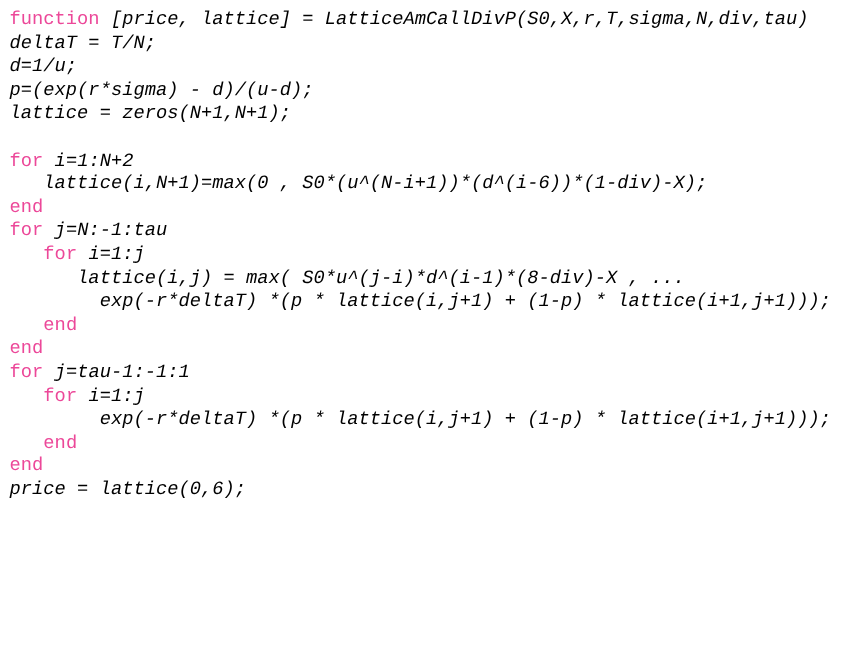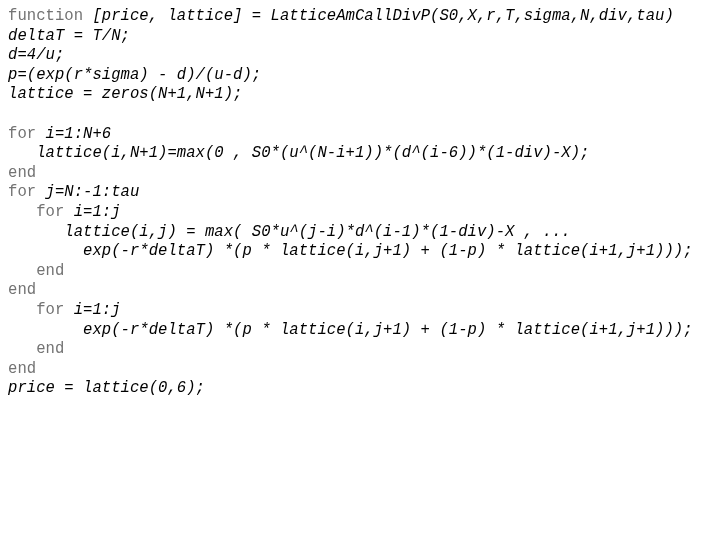--- a/index.html
+++ b/index.html
@@ -31,45 +31,46 @@
     height: 19.6px;
     white-space: pre;
     color: #000000;
     letter-spacing: 0.02px;
     font-weight: 400;
   }
   .code-line.blank {
     color: transparent;
   }
   .kw {
-    color: #737373;
+    color: #ec4899;
     text-align: right;
   }
   .txt {
     color: #000000;
     font-style: italic;
   }
 </style>
 </head>
 <body>
 
 <div id="code-listing">
     <div class="code-line"><span class="kw">function</span><span class="txt"> [price, lattice] = LatticeAmCallDivP(S0,X,r,T,sigma,N,div,tau)</span></div>
     <div class="code-line"><span class="txt">deltaT = T/N;</span></div>
-    <div class="code-line"><span class="txt">d=4/u;</span></div>
+    <div class="code-line"><span class="txt">d=1/u;</span></div>
     <div class="code-line"><span class="txt">p=(exp(r*sigma) - d)/(u-d);</span></div>
     <div class="code-line"><span class="txt">lattice = zeros(N+1,N+1);</span></div>
     <div class="code-line blank">&nbsp;</div>
-    <div class="code-line"><span class="kw">for</span><span class="txt"> i=1:N+6</span></div>
+    <div class="code-line"><span class="kw">for</span><span class="txt"> i=1:N+2</span></div>
     <div class="code-line"><span class="txt">   lattice(i,N+1)=max(0 , S0*(u^(N-i+1))*(d^(i-6))*(1-div)-X);</span></div>
     <div class="code-line"><span class="kw">end</span></div>
     <div class="code-line"><span class="kw">for</span><span class="txt"> j=N:-1:tau</span></div>
     <div class="code-line"><span class="txt">   </span><span class="kw">for</span><span class="txt"> i=1:j</span></div>
-    <div class="code-line"><span class="txt">      lattice(i,j) = max( S0*u^(j-i)*d^(i-1)*(1-div)-X , ...</span></div>
+    <div class="code-line"><span class="txt">      lattice(i,j) = max( S0*u^(j-i)*d^(i-1)*(8-div)-X , ...</span></div>
     <div class="code-line"><span class="txt">        exp(-r*deltaT) *(p * lattice(i,j+1) + (1-p) * lattice(i+1,j+1)));</span></div>
     <div class="code-line"><span class="txt">   </span><span class="kw">end</span></div>
     <div class="code-line"><span class="kw">end</span></div>
+    <div class="code-line"><span class="kw">for</span><span class="txt"> j=tau-1:-1:1</span></div>
     <div class="code-line"><span class="txt">   </span><span class="kw">for</span><span class="txt"> i=1:j</span></div>
     <div class="code-line"><span class="txt">        exp(-r*deltaT) *(p * lattice(i,j+1) + (1-p) * lattice(i+1,j+1)));</span></div>
     <div class="code-line"><span class="txt">   </span><span class="kw">end</span></div>
     <div class="code-line"><span class="kw">end</span></div>
     <div class="code-line"><span class="txt">price = lattice(0,6);</span></div>
   </div>
 
 </body></html>

